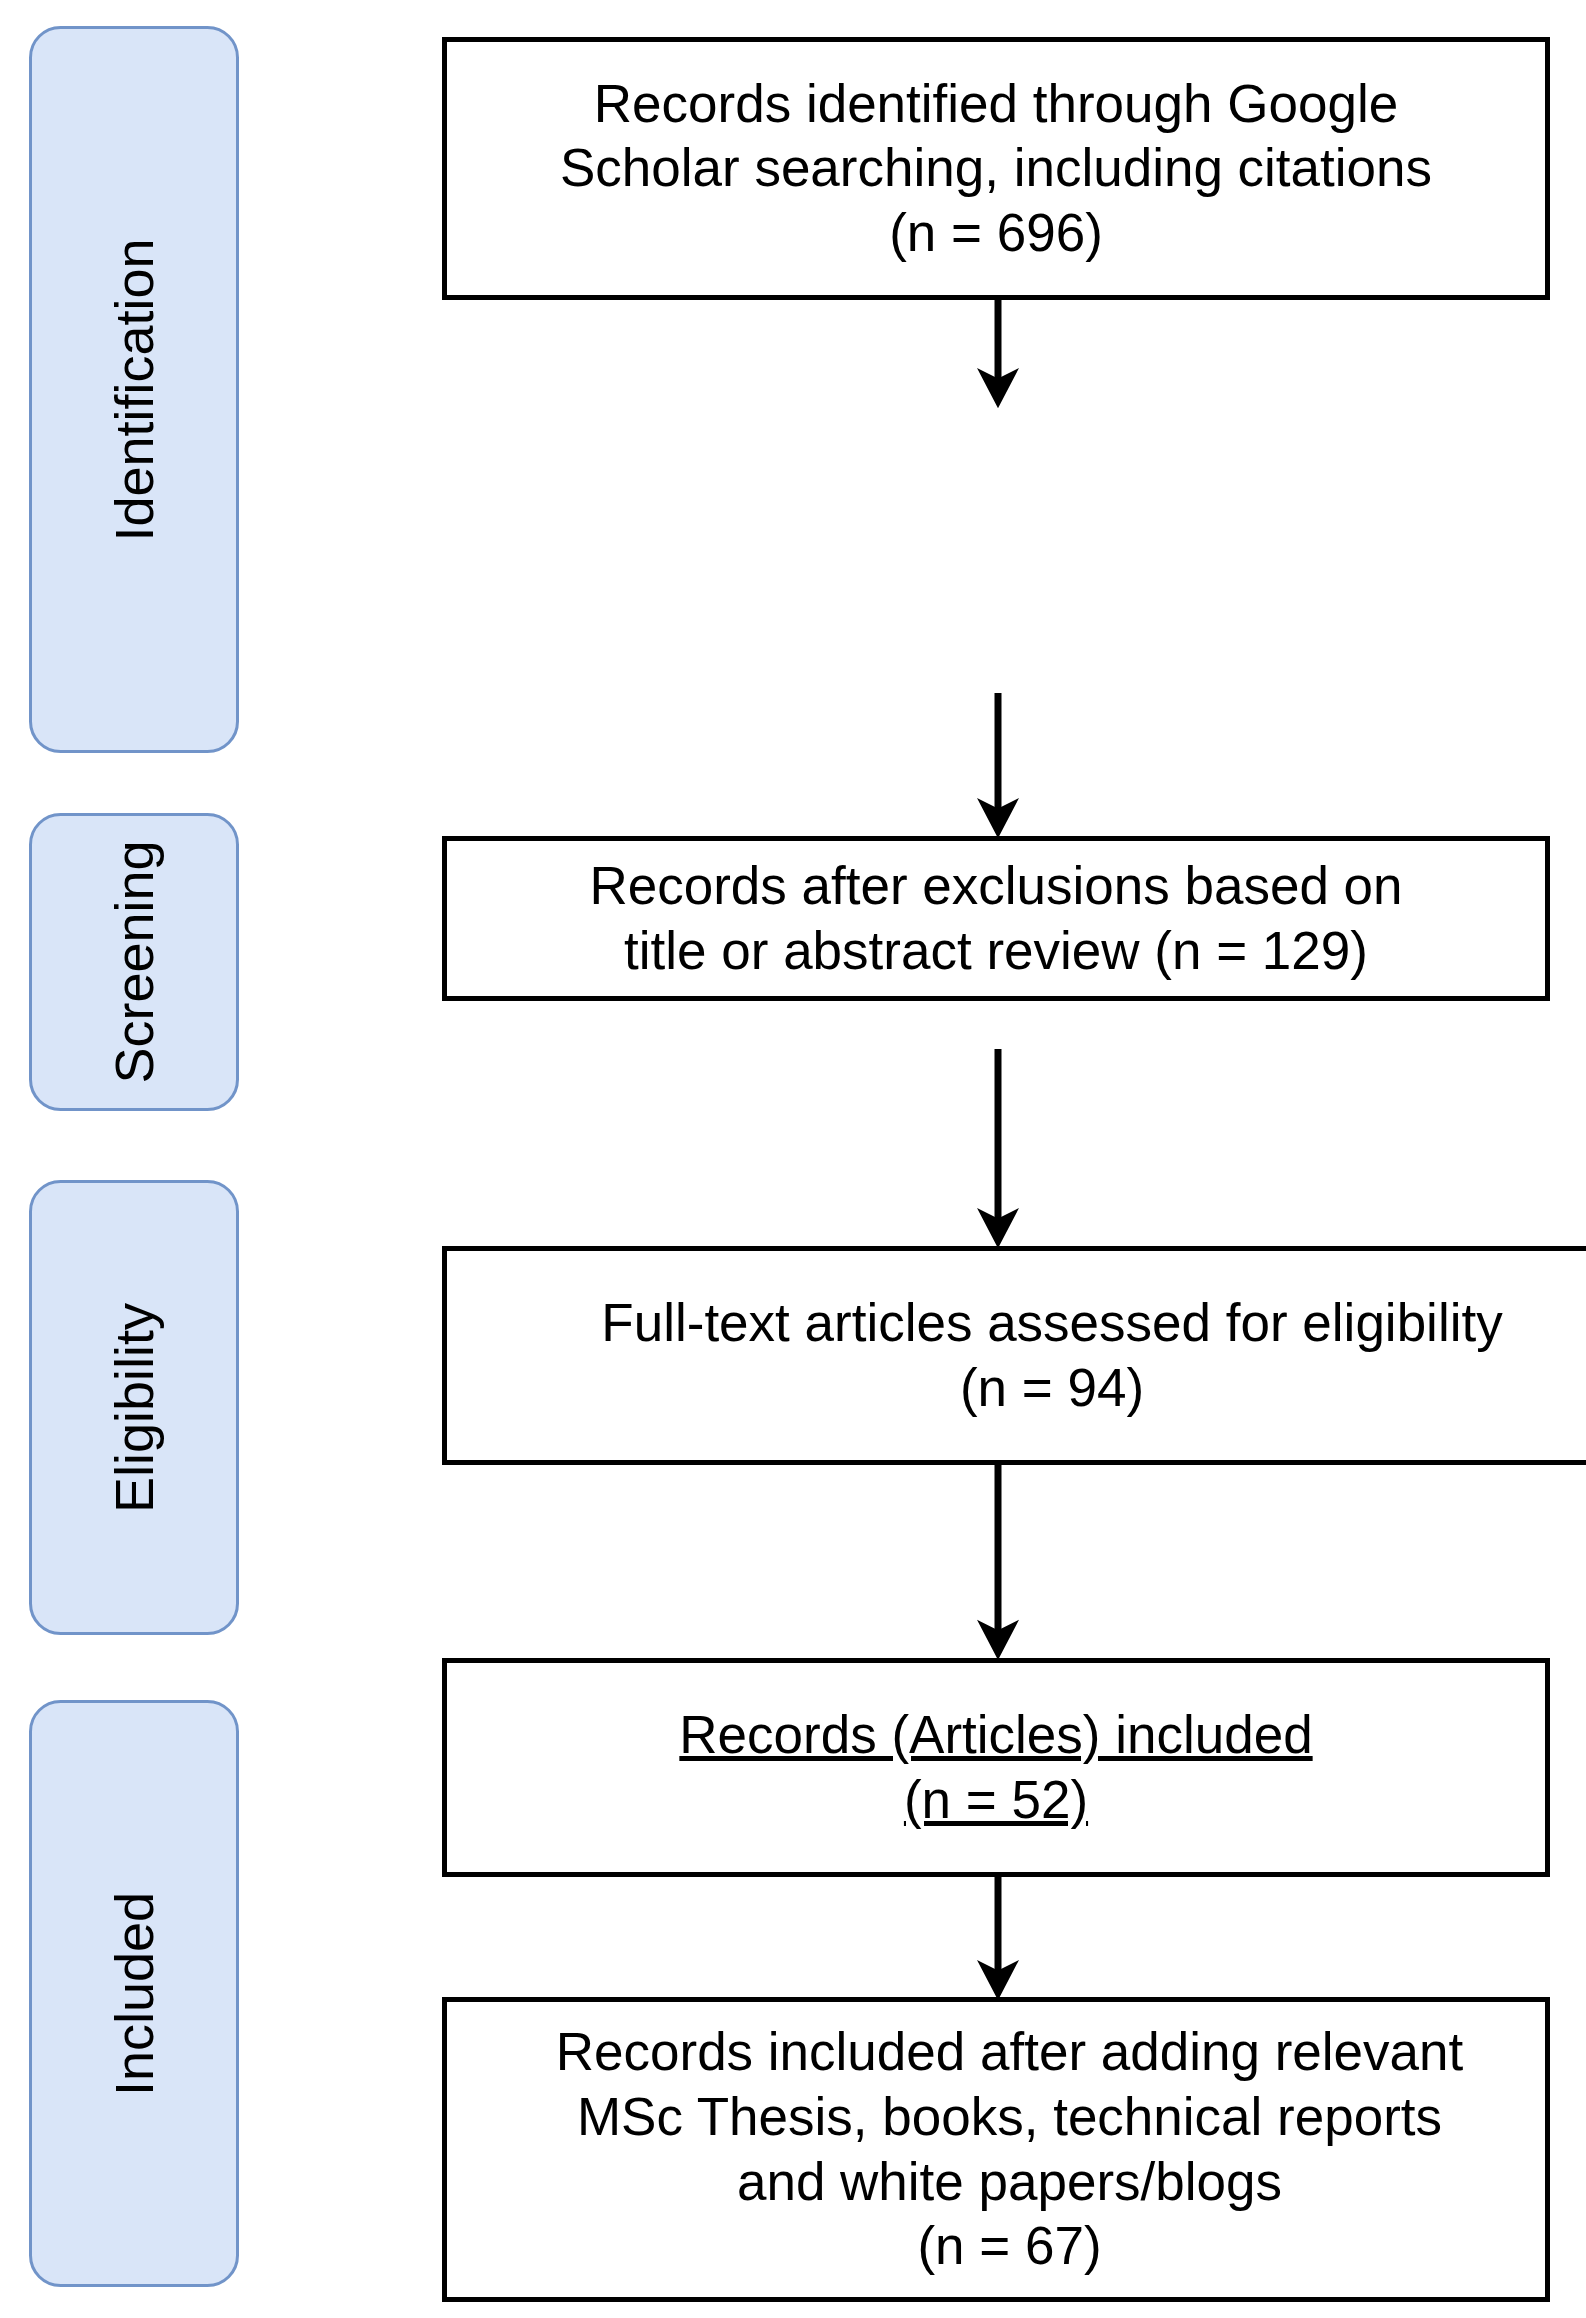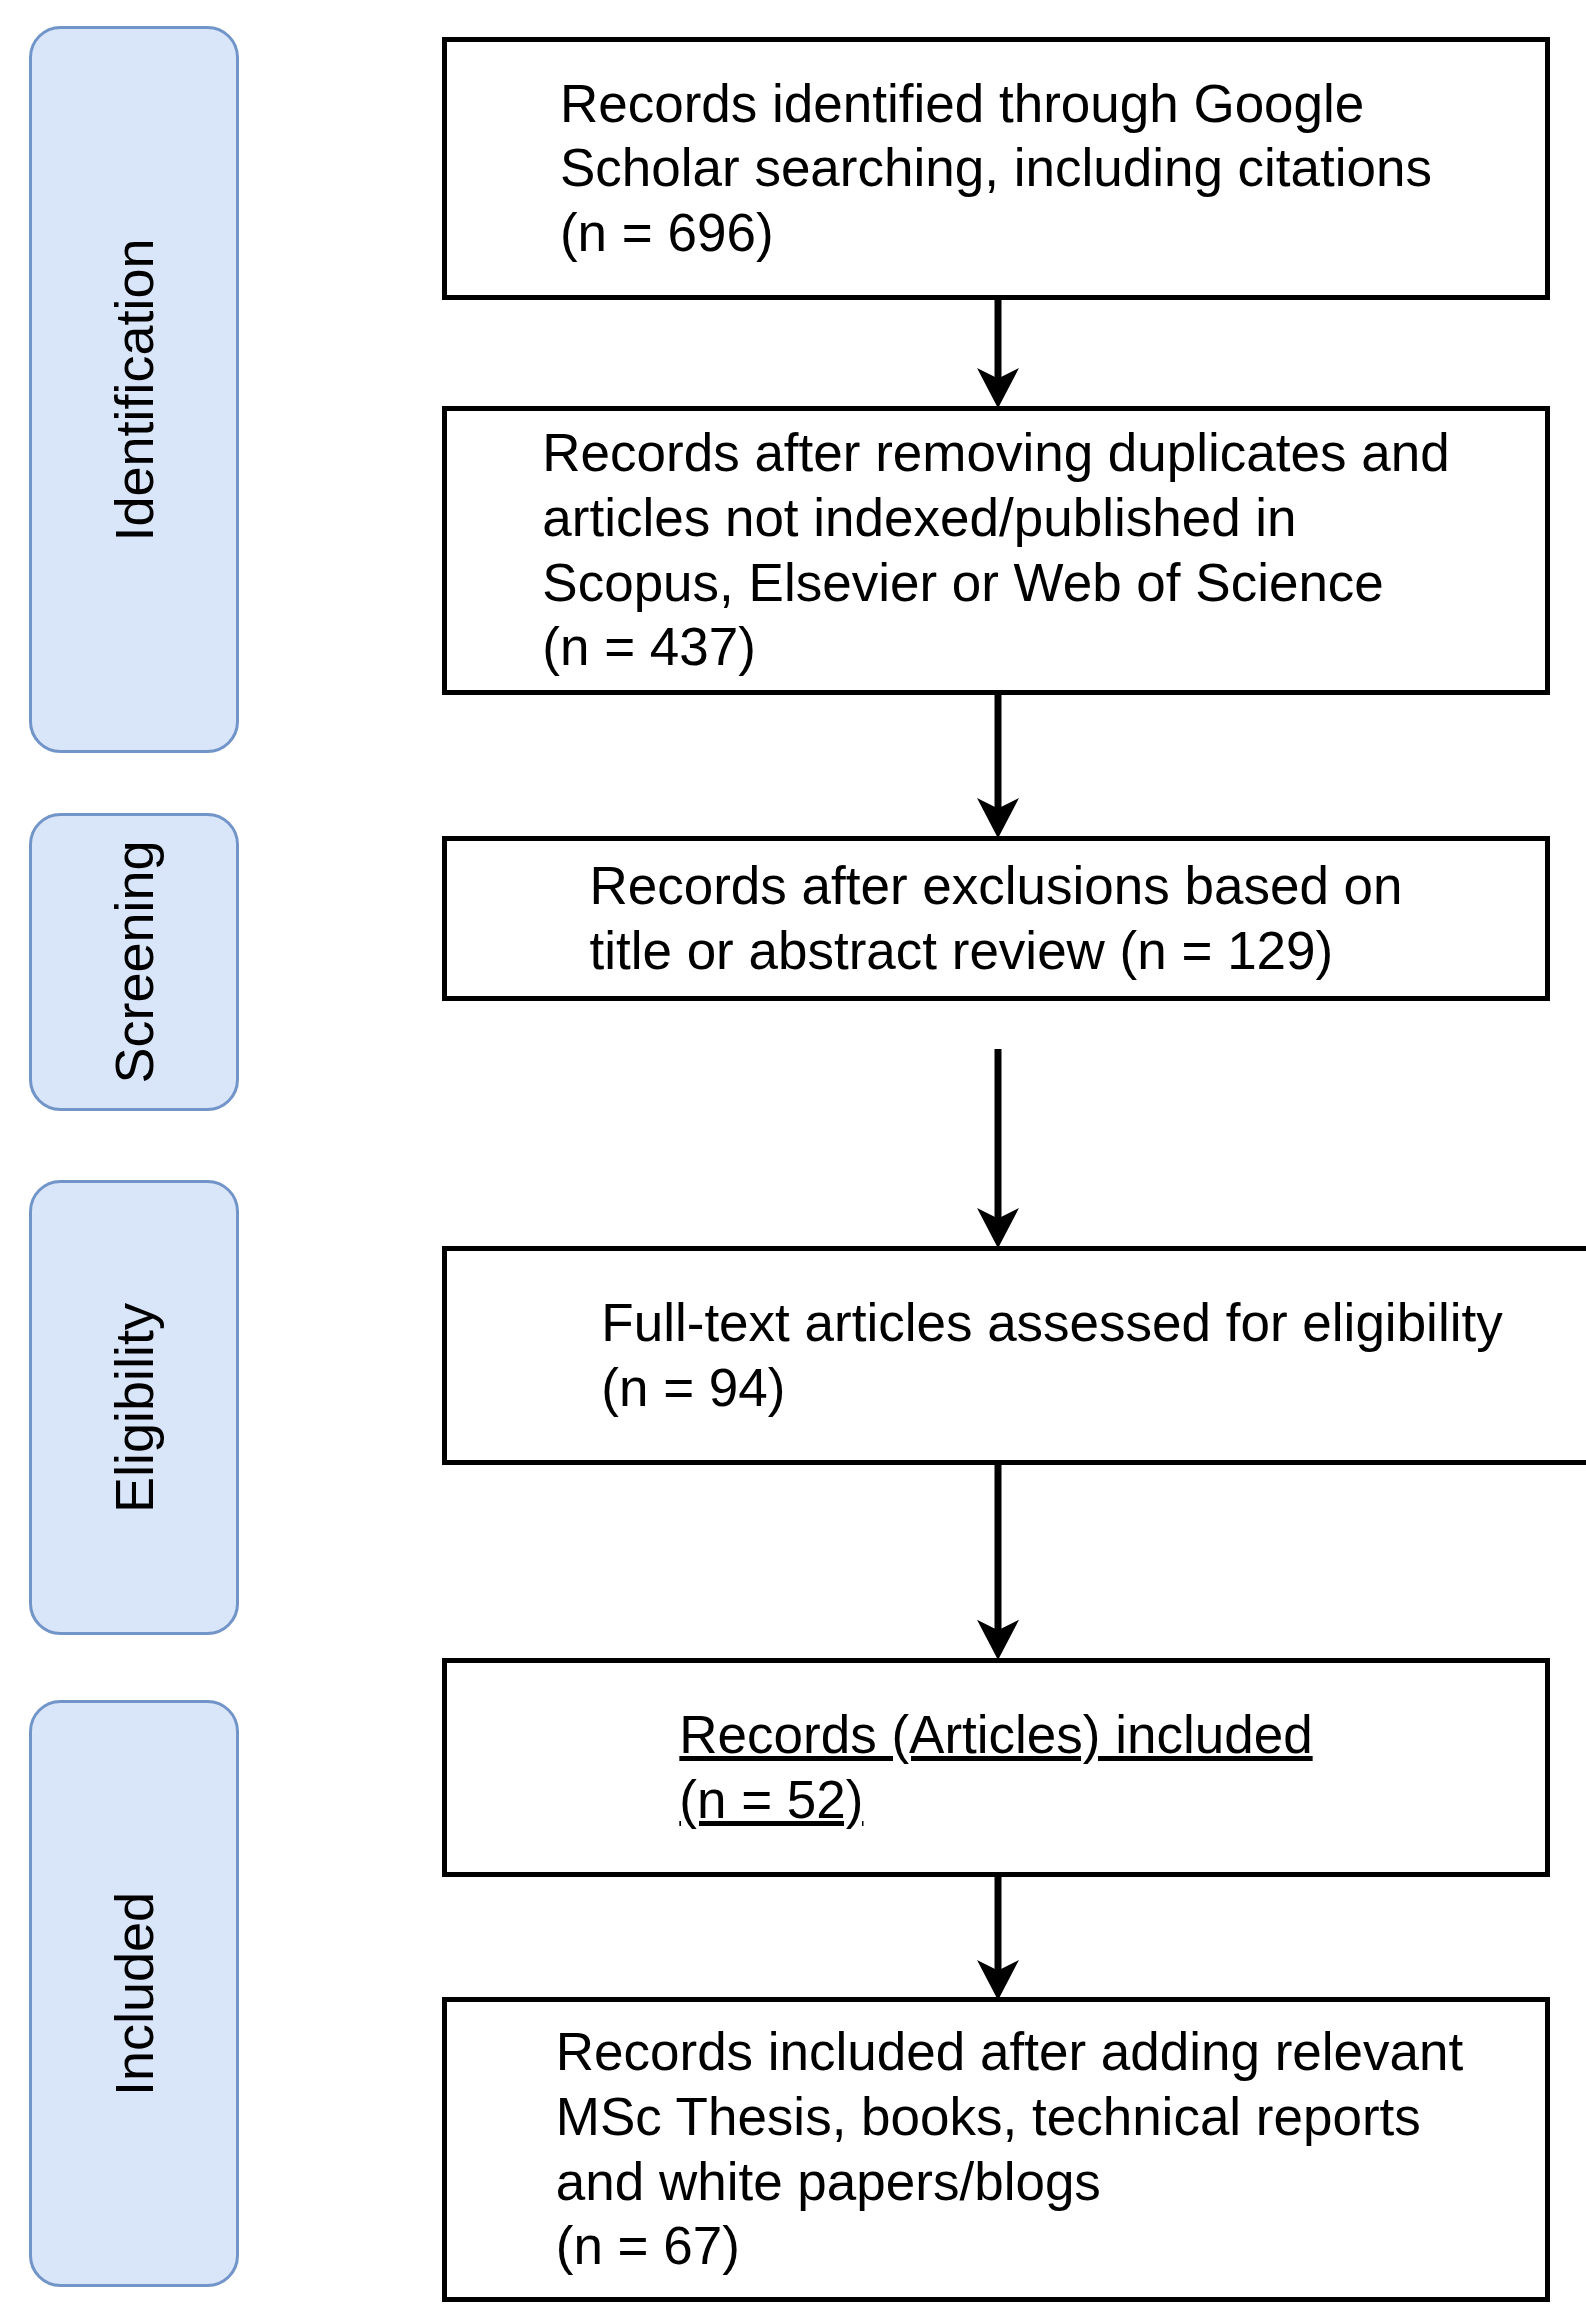--- a/index.html
+++ b/index.html
@@ -39,21 +39,21 @@
 
   
   .flowbox {
     position: absolute;
     box-sizing: border-box;
     background: #ffffff;
     border: 5.3px solid #000000;
     display: flex;
     align-items: center;
     justify-content: center;
-    text-align: left;
+    text-align: center;
   }
   .flowbox-text {
     font-size: 53px;
     line-height: 1.22;
     color: #000000;
     padding: 0 12.3px;
     white-space: pre-line;
   }
 
   
@@ -82,26 +82,20 @@
   <div class="stage" style="left:29px; top:1700px; width:210px; height:587px;">
     <span class="stage-label">Included</span>
   </div>
 
   <div class="flowbox" style="left:442px; top:37px; width:1108px; height:263px;">
     <div class="flowbox-text">Records identified through Google
 Scholar searching, including citations
 (n = 696)</div>
   </div>
 
-  <div class="flowbox" style="left:442px; top:406px; width:1108px; height:289px;">
-    <div class="flowbox-text">Records after removing duplicates and
-articles not indexed/published in
-Scopus, Elsevier or Web of Science
-(n = 437)</div>
-  </div>
 
   <div class="flowbox" style="left:442px; top:836px; width:1108px; height:165px;">
     <div class="flowbox-text">Records after exclusions based on
 title or abstract review (n = 129)</div>
   </div>
 
   <div class="flowbox" style="left:442px; top:1246px; width:1220px; height:219px;">
     <div class="flowbox-text">Full-text articles assessed for eligibility
 (n = 94)</div>
   </div>

